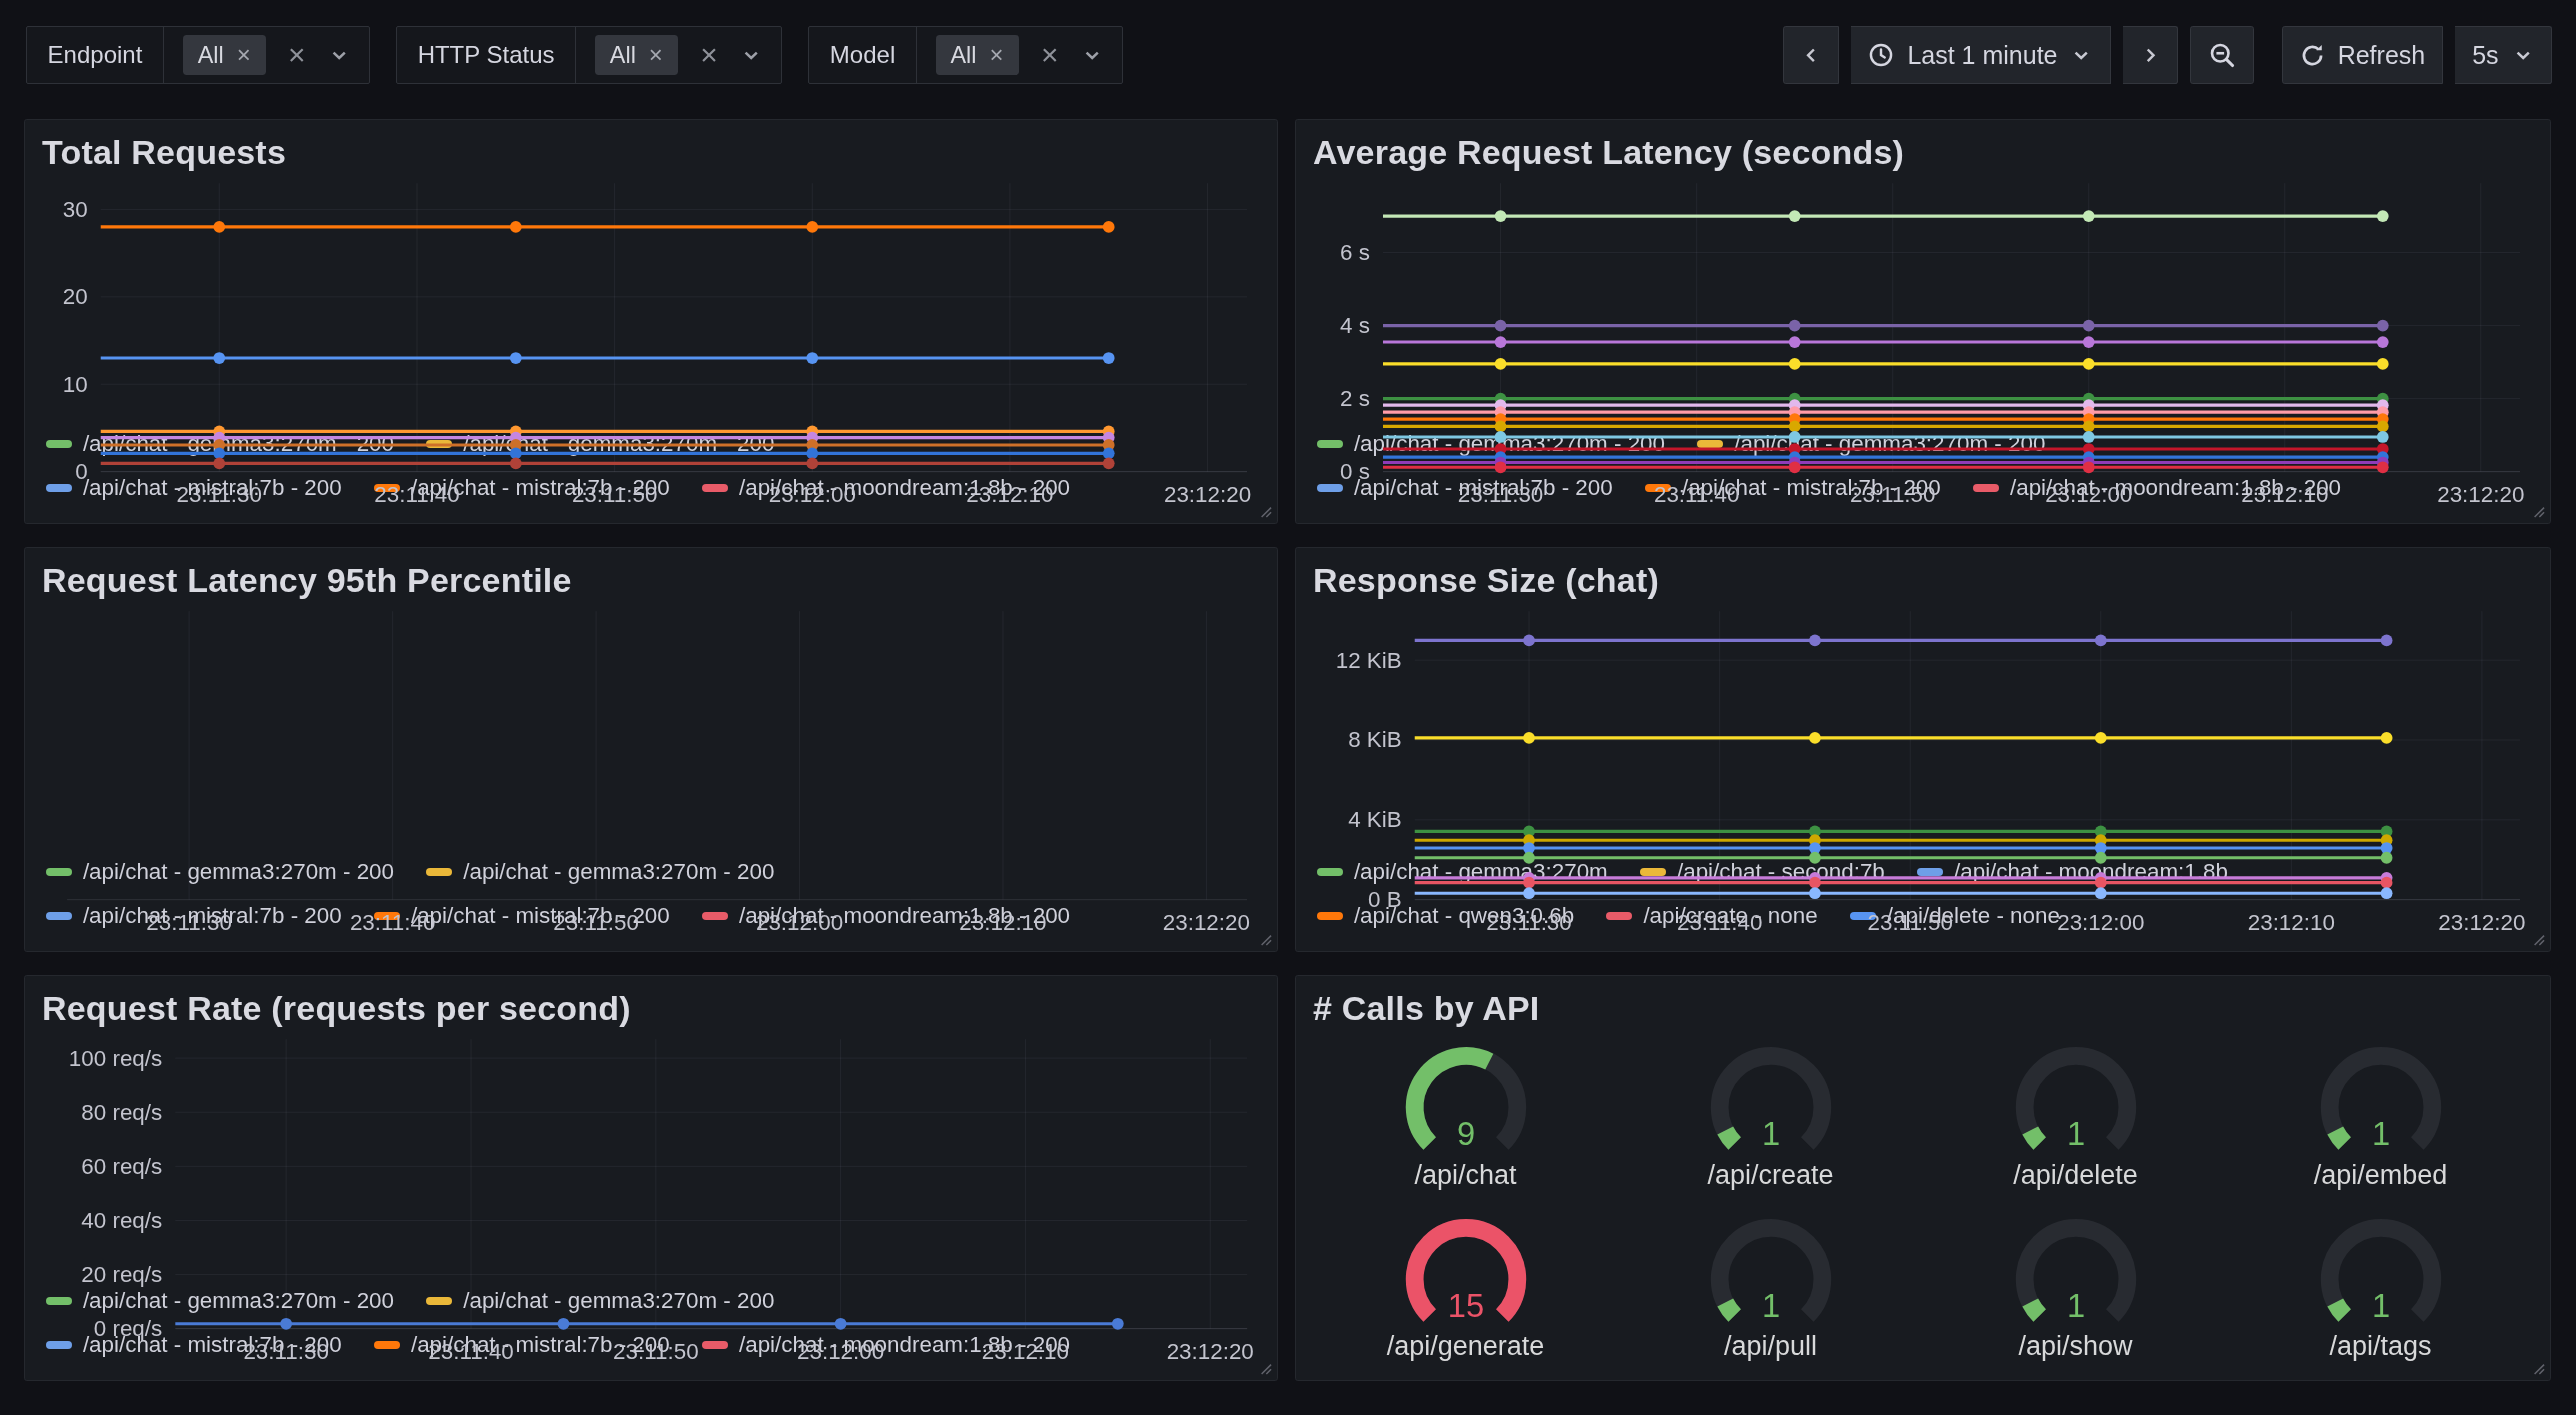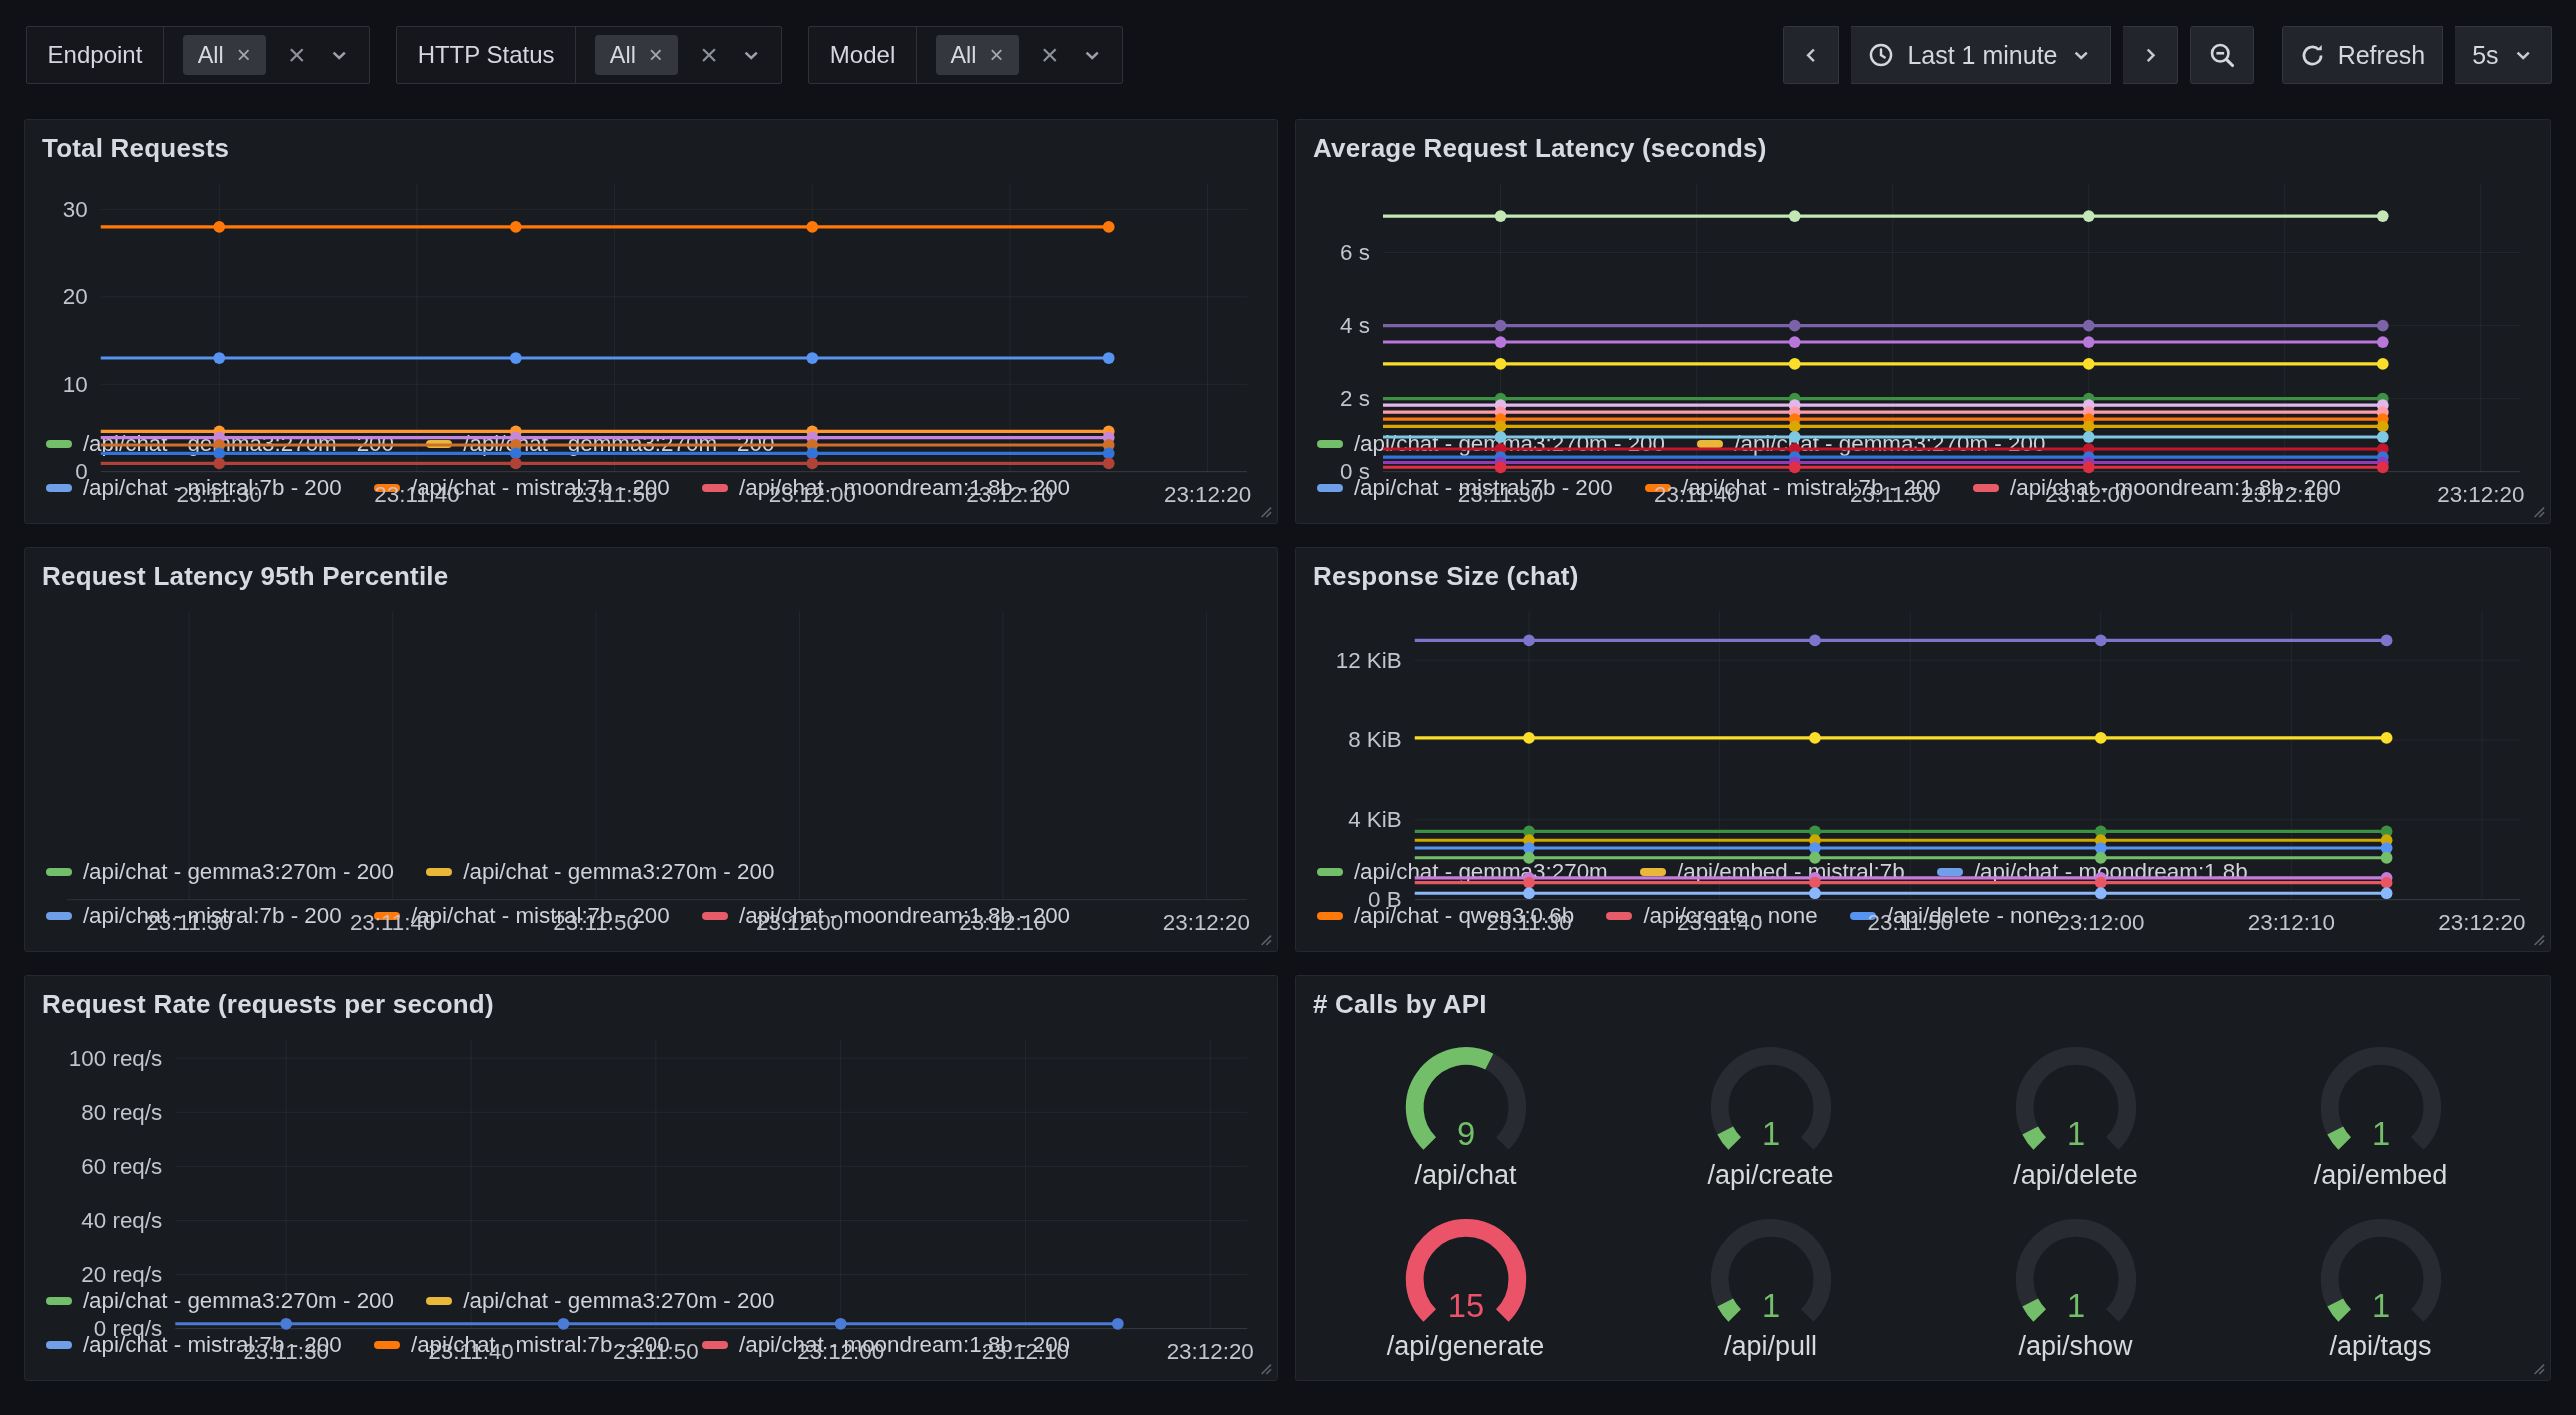--- a/index.html
+++ b/index.html
@@ -35,21 +35,21 @@
   .gap { width:28px; }
   
   .panel { position:absolute; background:#181B20; border:0.9px solid #25282E;
     border-radius:2.8px; padding:13px 17px 9.3px 17px; display:flex; flex-direction:column; }
   #p0 { left:24px;   top:119px;  width:1254px; height:405px; }
   #p1 { left:1295px; top:119px;  width:1256px; height:405px; }
   #p2 { left:24px;   top:547px;  width:1254px; height:405px; }
   #p3 { left:1295px; top:547px;  width:1256px; height:405px; }
   #p4 { left:24px;   top:975px; width:1254px; height:406px; }
   #p5 { left:1295px; top:975px; width:1256px; height:406px; }
-  .panel-title { font-size:26px; font-weight:600; color:#D9DAE1; height:39px;
+  .panel-title { font-size:34px; font-weight:600; color:#D9DAE1; height:39px;
     flex:none; letter-spacing:0.2px; }
   .chart { flex:1; min-height:0; position:relative; }
   svg text.tick { font-family:"Liberation Sans",sans-serif; font-size:24px; fill:#C3C4CE; }
   .legend { flex:none; padding-left:3.7px; padding-bottom:3.7px; }
   .legend-row { height:44px; display:flex; align-items:center; gap:32px; }
   .legend-item { display:flex; align-items:center; gap:11.2px; font-size:22.4px;
     color:#D0D1DB; cursor:pointer; white-space:nowrap; }
   .swatch { width:26px; height:8.4px; border-radius:4.7px; flex:none; }
   .resize-handle { position:absolute; right:4.7px; bottom:4.7px; width:17px; height:17px;
     cursor:nwse-resize; }
@@ -491,21 +491,21 @@
         <circle cx="1149.0912" cy="314.1101351351351" r="6.3" fill="#8AB8FF"></circle>
       </svg></div>
   <div class="legend">
       <div class="legend-row">
         <span class="legend-item">
           <span class="swatch" style="background: rgb(115, 191, 105);"></span>
           <span>/api/chat - gemma3:270m</span>
         </span>
         <span class="legend-item">
           <span class="swatch" style="background: rgb(234, 184, 57);"></span>
-          <span>/api/embed - mistral:7b</span>
+          <span>/api/chat - second:7b</span>
         </span>
         <span class="legend-item">
           <span class="swatch" style="background: rgb(110, 159, 232);"></span>
           <span>/api/chat - moondream:1.8b</span>
         </span>
       </div>
       <div class="legend-row">
         <span class="legend-item">
           <span class="swatch" style="background: rgb(255, 120, 10);"></span>
           <span>/api/chat - qwen3:0.6b</span>

